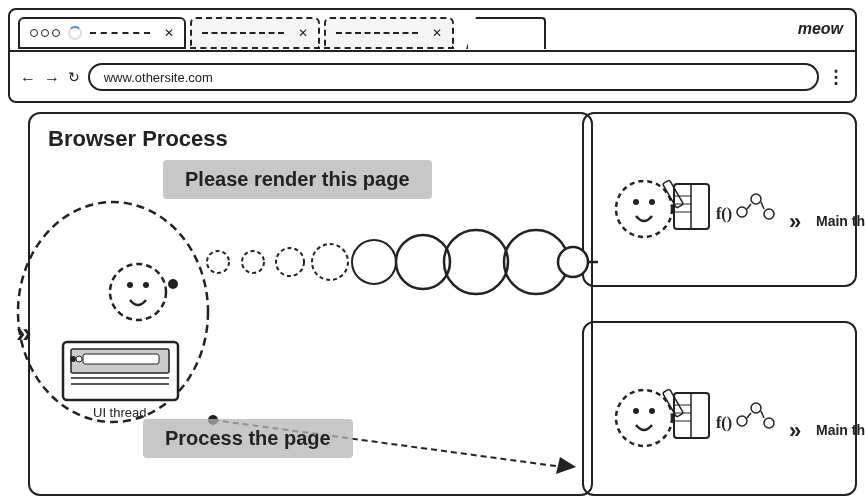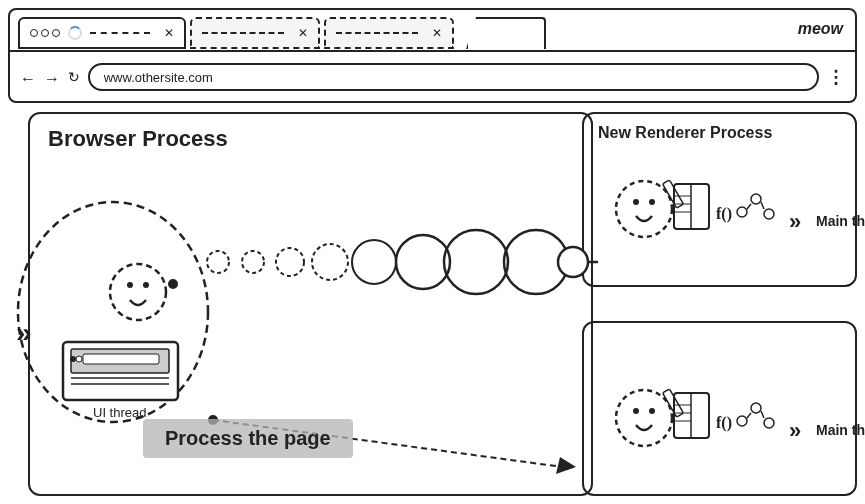--- a/index.html
+++ b/index.html
@@ -277,21 +277,20 @@
   </div>
 </div>
 
 <div class="diagram-area">
 
   <div class="browser-process-box">
     <span class="browser-process-label">Browser Process</span>
   </div>
 
   <div class="new-renderer-box">
-    <span class="new-renderer-label">New Renderer Process</span>
 
     <div style="position:absolute; top:40px; left:10px; right:10px; bottom:10px;">
 
       <svg width="275" height="130" style="position:absolute; top:0; left:0;">
 
         <circle cx="50" cy="55" r="28" fill="none" stroke="#222" stroke-width="2.5" stroke-dasharray="5,4"></circle>
 
         <circle cx="42" cy="48" r="3" fill="#222"></circle>
         <circle cx="58" cy="48" r="3" fill="#222"></circle>
 
@@ -394,16 +393,17 @@
     <line x1="580" y1="150" x2="590" y2="150" stroke="#222" stroke-width="2.5"></line>
 
     <circle cx="205" cy="308" r="5" fill="#222"></circle>
 
     <line x1="205" y1="308" x2="555" y2="355" stroke="#222" stroke-width="2" stroke-dasharray="6,4"></line>
 
     <polygon points="552,345 568,355 548,362" fill="#222"></polygon>
 
   </svg>
 
+  <div class="render-banner">Please render this page</div>
 
   <div class="unload-banner">Process the page</div>
 
 </div>
 
 </body></html>

